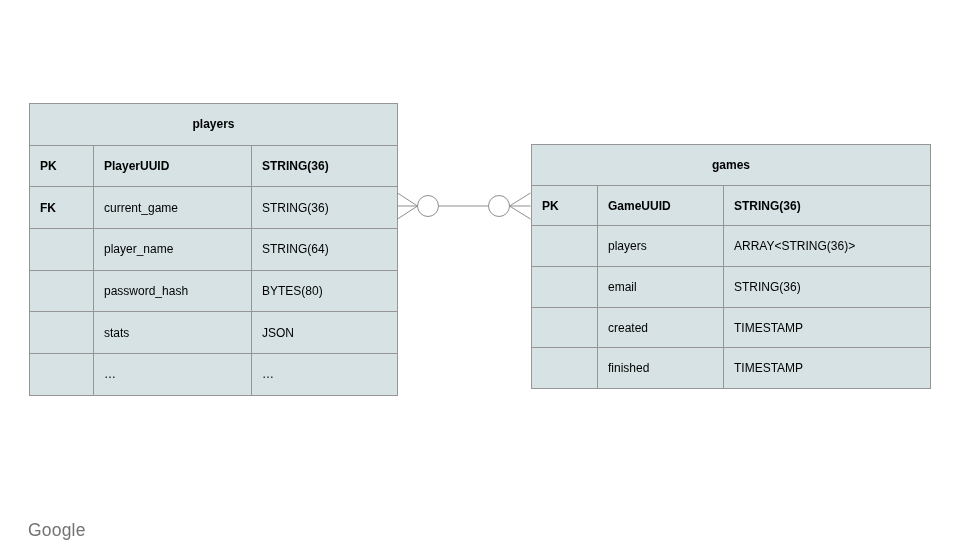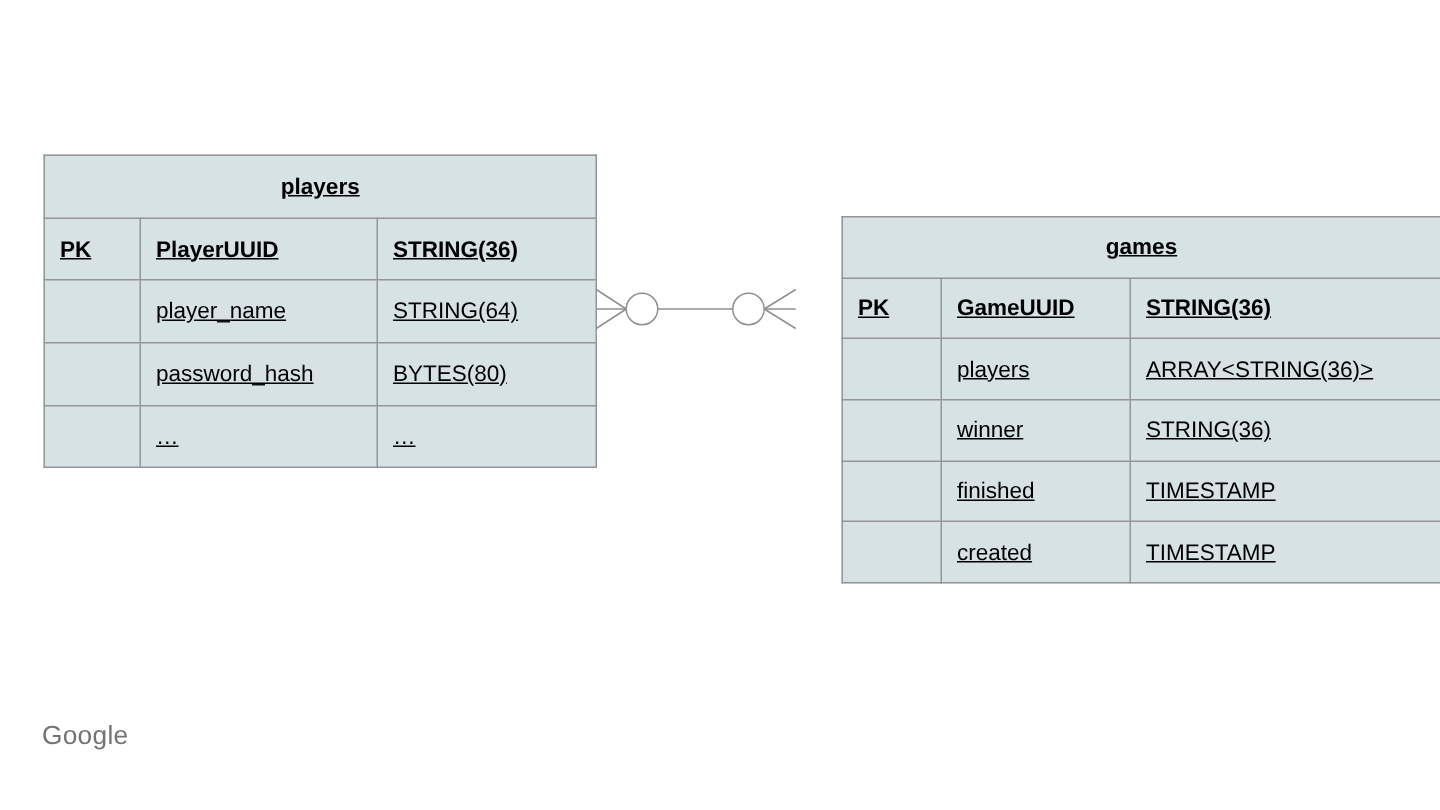--- a/index.html
+++ b/index.html
@@ -17,58 +17,57 @@
     font-family:"Liberation Sans", sans-serif;
     color:var(--text);
   }
   .slide{position:absolute;inset:0;}
 
   table.entity{
     position:absolute;
     border-collapse:collapse;
     table-layout:fixed;
     background:var(--table-fill);
-    font-size:15px;
-    text-decoration:underline;
+    font-size:12px;
   }
   table.entity th, table.entity td{
     border:1px solid var(--table-border);
     padding:0 0 0 10px;
     text-align:left;
     vertical-align:middle;
     overflow:hidden;
     white-space:nowrap;
     font-weight:400;
   }
   table.entity th{
     text-align:center;
     font-weight:700;
     padding:0;
   }
   table.entity td.b{font-weight:700;margin-left:29px;}
 
   #players-table{left:29px;top:103px;width:368px;}
   #players-table tr{height:41.7px;}
 
-  #games-table{left:561px;top:144px;width:399px;}
+  #games-table{left:531px;top:144px;width:399px;}
   #games-table tr{height:40.7px;}
 
   .connector{
     position:absolute;
     left:397px;top:184px;width:134px;height:44px;
   }
   .connector line, .connector circle{
     stroke:var(--connector);
     stroke-width:1;
   }
   .connector circle{fill:#ffffff;}
 
   .google-logo{
     position:absolute;
-    left:28px;top:480px;
+    left:28px;top:520px;
     font-size:17.5px;
     color:var(--logo-gray);
     letter-spacing:0.2px;
   }
 </style>
 </head>
 <body>
 
 <div class="slide">
 
@@ -83,28 +82,38 @@
         <th colspan="3">players</th>
       </tr>
     </thead>
     <tbody>
         <tr>
           <td class="c-key b">PK</td>
           <td class="c-name b">PlayerUUID</td>
           <td class="c-type b">STRING(36)</td>
         </tr>
         <tr>
+          <td class="c-key b">FK</td>
+          <td class="c-name">current_game</td>
+          <td class="c-type">STRING(36)</td>
+        </tr>
+        <tr>
           <td class="c-key b"></td>
           <td class="c-name">player_name</td>
           <td class="c-type">STRING(64)</td>
         </tr>
         <tr>
           <td class="c-key b"></td>
           <td class="c-name">password_hash</td>
           <td class="c-type">BYTES(80)</td>
+        </tr>
+        <tr>
+          <td class="c-key b"></td>
+          <td class="c-name">stats</td>
+          <td class="c-type">JSON</td>
         </tr>
         <tr>
           <td class="c-key b"></td>
           <td class="c-name">…</td>
           <td class="c-type">…</td>
         </tr>
       </tbody>
   </table>
 
   <table class="entity" id="games-table">
@@ -124,31 +133,31 @@
           <td class="c-name b">GameUUID</td>
           <td class="c-type b">STRING(36)</td>
         </tr>
         <tr>
           <td class="c-key b"></td>
           <td class="c-name">players</td>
           <td class="c-type">ARRAY&lt;STRING(36)&gt;</td>
         </tr>
         <tr>
           <td class="c-key b"></td>
-          <td class="c-name">winner</td>
+          <td class="c-name">email</td>
           <td class="c-type">STRING(36)</td>
         </tr>
         <tr>
           <td class="c-key b"></td>
-          <td class="c-name">finished</td>
+          <td class="c-name">created</td>
           <td class="c-type">TIMESTAMP</td>
         </tr>
         <tr>
           <td class="c-key b"></td>
-          <td class="c-name">created</td>
+          <td class="c-name">finished</td>
           <td class="c-type">TIMESTAMP</td>
         </tr>
       </tbody>
   </table>
 
   <svg class="connector" viewBox="0 0 134 44">
     <g>
       <line x1="0.5" y1="9" x2="20.5" y2="22"></line>
       <line x1="0.5" y1="22" x2="20.5" y2="22"></line>
       <line x1="0.5" y1="35" x2="20.5" y2="22"></line>

